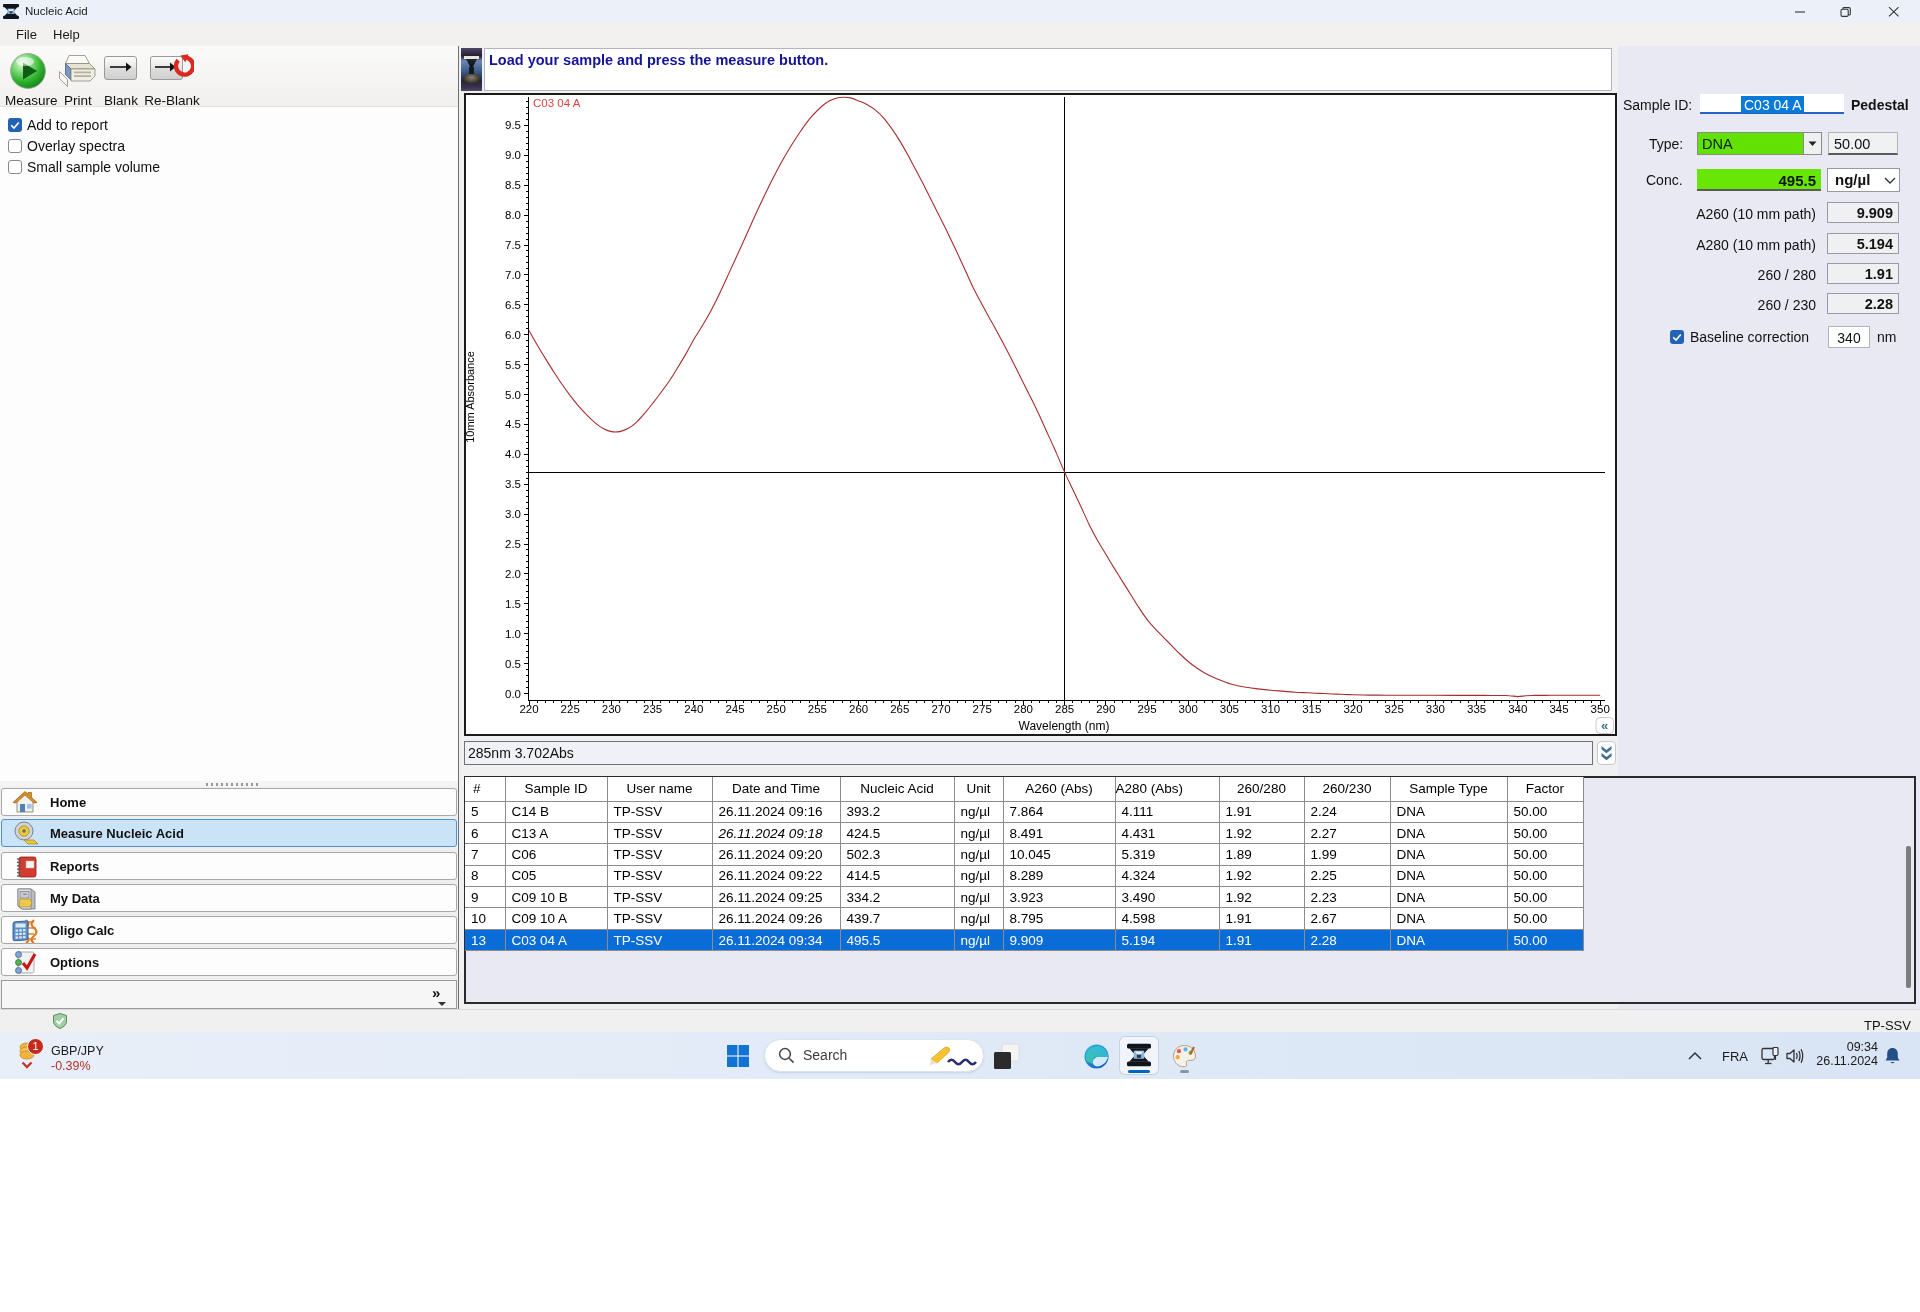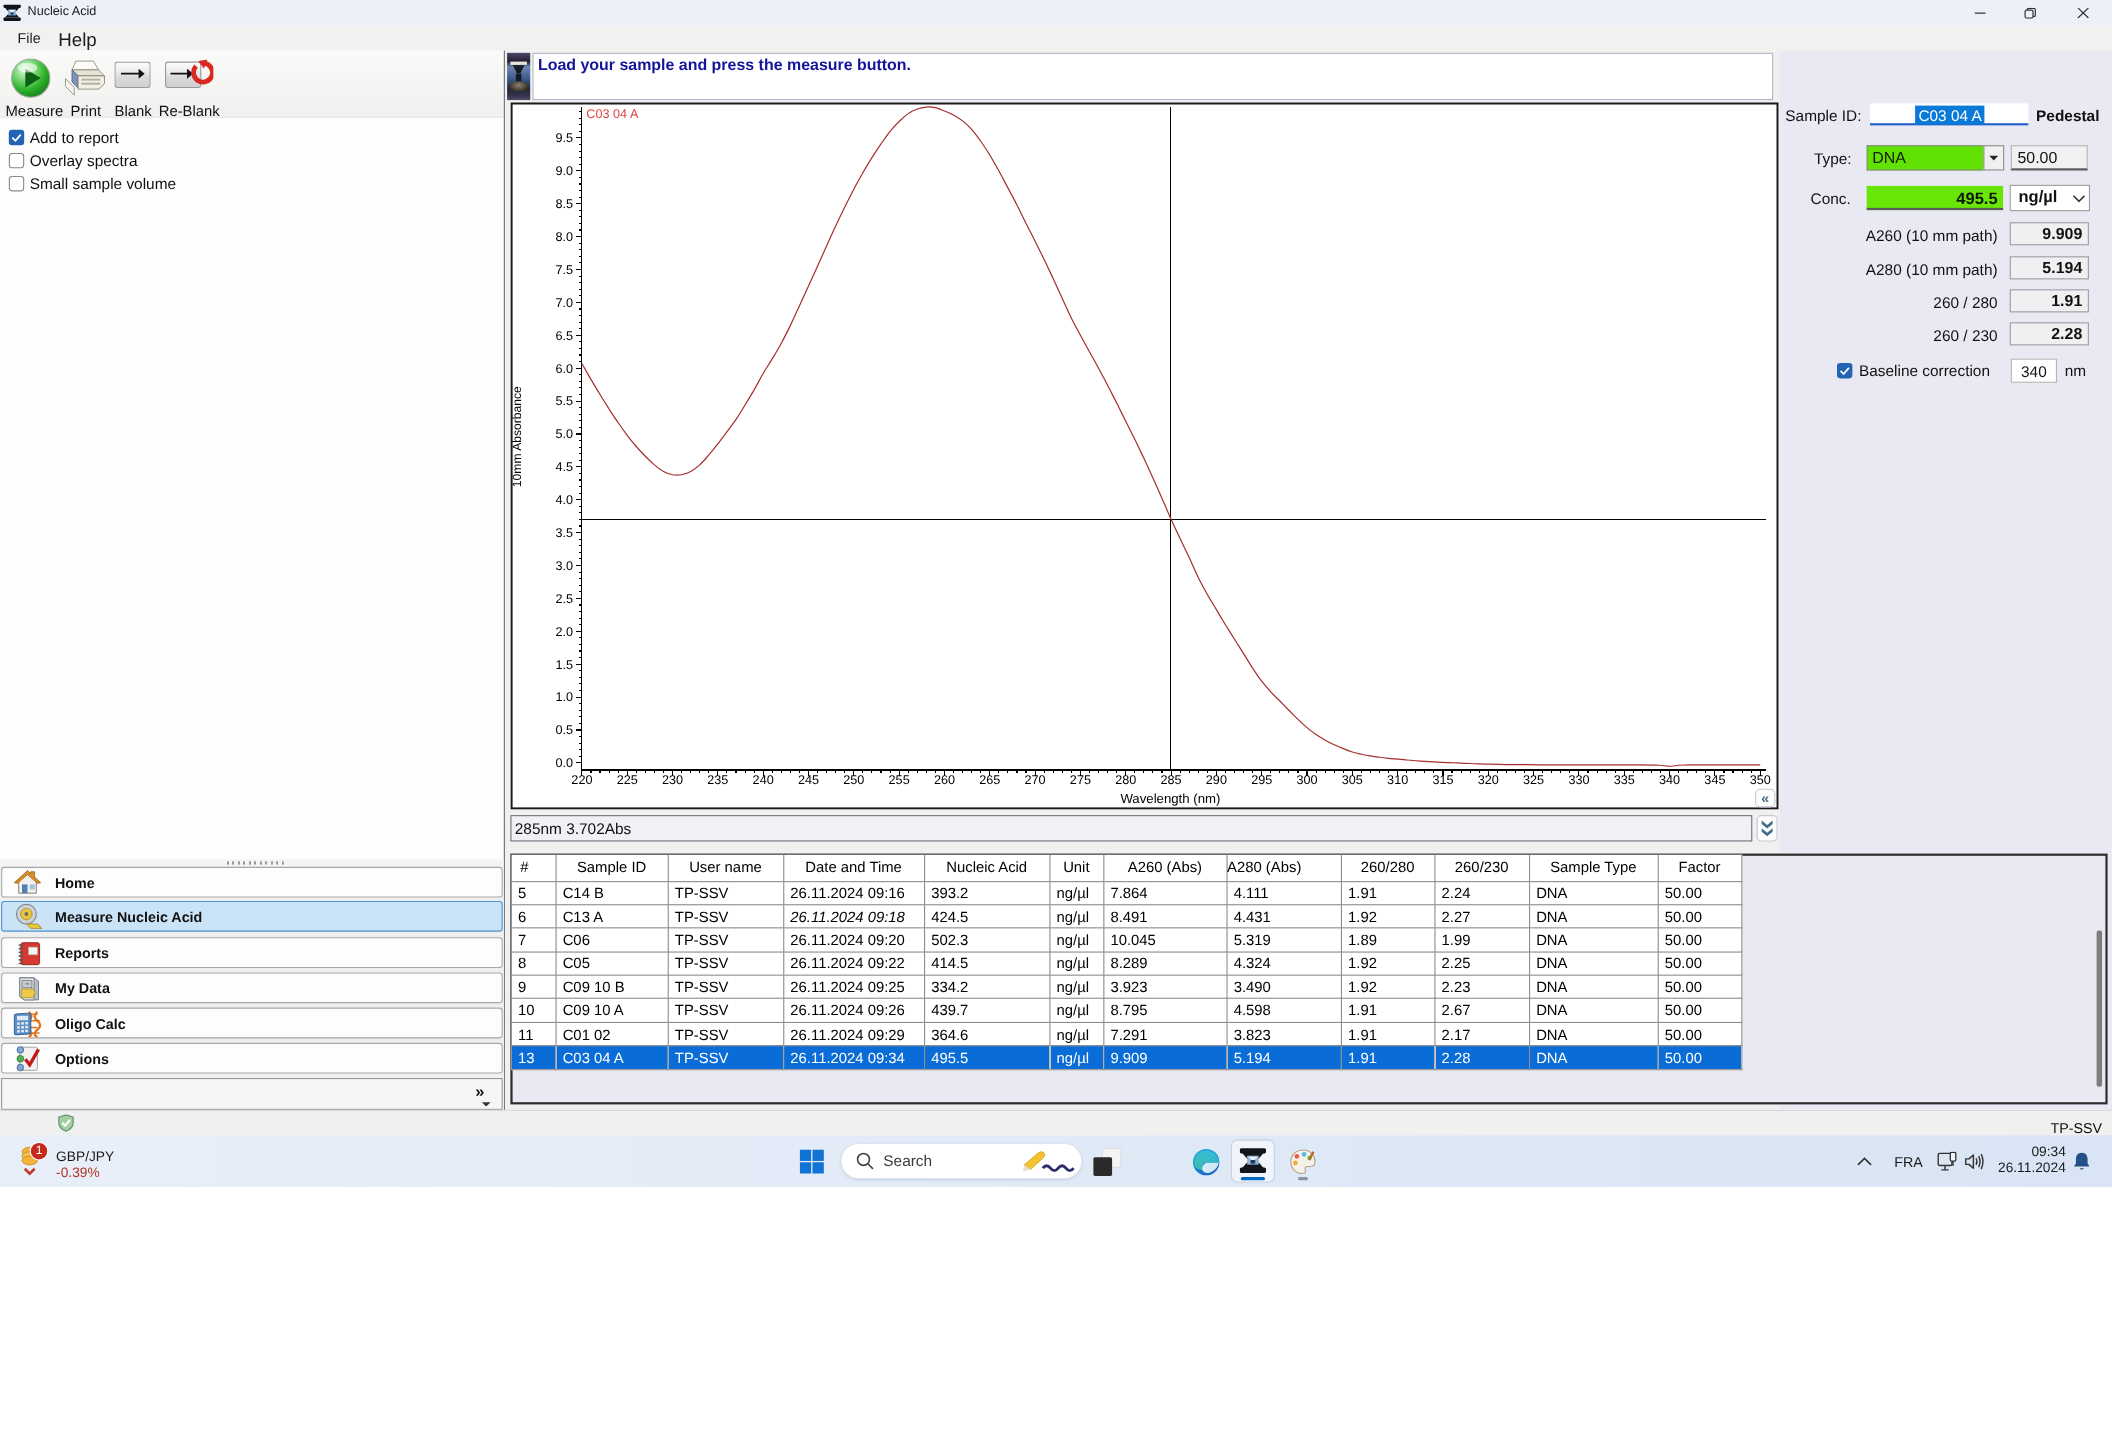--- a/index.html
+++ b/index.html
@@ -27,21 +27,21 @@
     <g stroke="#333" stroke-width="1.1" fill="none">
       <line x1="0" y1="5" x2="10" y2="5"></line>
       <rect x="46" y="2.2" width="7.2" height="7.2" rx="1.4"></rect>
       <path d="M 48 2.2 L 48 1.5 Q 48 0.6 48.9 0.6 L 53.9 0.6 Q 55.3 0.6 55.3 2 L 55.3 7 Q 55.3 7.9 54.4 7.9 L 53.2 7.9" fill="none"></path>
       <path d="M 94 0.2 L 103.6 9.4 M 103.6 0.2 L 94 9.4"></path>
     </g>
   </svg>
 
   <div class="abs" style="left:0;top:23px;width:1920px;height:23px;background:#f2f1ef;"></div>
   <div class="abs" style="left:16px;top:27px;font-size:13px;color:#1b1b1b;">File</div>
-  <div class="abs" style="left:53px;top:27px;font-size:17px;color:#1b1b1b;">Help</div>
+  <div class="abs" style="left:53px;top:27px;font-size:13px;color:#1b1b1b;">Help</div>
 
   <div class="abs" style="left:0;top:46px;width:1920px;height:986px;background:#f0f0f0;"></div>
 
   <div class="abs" style="left:1618px;top:46px;width:302px;height:963px;background:#e9e9f4;"></div>
 
   <div class="abs" style="left:0;top:46px;width:458px;height:963px;background:#fdfdfd;"></div>
 
   <div class="abs" style="left:0;top:46px;width:458px;height:61px;background:linear-gradient(#fafaf9,#f1f0ee);border-bottom:1px solid #e2e1de;"></div>
 
   <div class="abs" style="left:458px;top:46px;width:1px;height:963px;background:#6e6e6e;"></div>
@@ -628,34 +628,20 @@
 <td style="border:1px solid #8c8c8c;border-top:none;border-left:none;padding-left:6px;white-space:nowrap;overflow:hidden;">26.11.2024 09:26</td>
 <td style="border:1px solid #8c8c8c;border-top:none;border-left:none;padding-left:6px;white-space:nowrap;overflow:hidden;">439.7</td>
 <td style="border:1px solid #8c8c8c;border-top:none;border-left:none;padding-left:6px;white-space:nowrap;overflow:hidden;">ng/µl</td>
 <td style="border:1px solid #8c8c8c;border-top:none;border-left:none;padding-left:6px;white-space:nowrap;overflow:hidden;">8.795</td>
 <td style="border:1px solid #8c8c8c;border-top:none;border-left:none;padding-left:6px;white-space:nowrap;overflow:hidden;">4.598</td>
 <td style="border:1px solid #8c8c8c;border-top:none;border-left:none;padding-left:6px;white-space:nowrap;overflow:hidden;">1.91</td>
 <td style="border:1px solid #8c8c8c;border-top:none;border-left:none;padding-left:6px;white-space:nowrap;overflow:hidden;">2.67</td>
 <td style="border:1px solid #8c8c8c;border-top:none;border-left:none;padding-left:6px;white-space:nowrap;overflow:hidden;">DNA</td>
 <td style="border:1px solid #8c8c8c;border-top:none;border-left:none;padding-left:6px;white-space:nowrap;overflow:hidden;">50.00</td>
 </tr>
-<tr style="height:21.4px;">
-<td style="border:1px solid #8c8c8c;border-top:none;border-left:none;padding-left:6px;white-space:nowrap;overflow:hidden;">11</td>
-<td style="border:1px solid #8c8c8c;border-top:none;border-left:none;padding-left:6px;white-space:nowrap;overflow:hidden;">C01 02</td>
-<td style="border:1px solid #8c8c8c;border-top:none;border-left:none;padding-left:6px;white-space:nowrap;overflow:hidden;">TP-SSV</td>
-<td style="border:1px solid #8c8c8c;border-top:none;border-left:none;padding-left:6px;white-space:nowrap;overflow:hidden;">26.11.2024 09:29</td>
-<td style="border:1px solid #8c8c8c;border-top:none;border-left:none;padding-left:6px;white-space:nowrap;overflow:hidden;">364.6</td>
-<td style="border:1px solid #8c8c8c;border-top:none;border-left:none;padding-left:6px;white-space:nowrap;overflow:hidden;">ng/µl</td>
-<td style="border:1px solid #8c8c8c;border-top:none;border-left:none;padding-left:6px;white-space:nowrap;overflow:hidden;">7.291</td>
-<td style="border:1px solid #8c8c8c;border-top:none;border-left:none;padding-left:6px;white-space:nowrap;overflow:hidden;">3.823</td>
-<td style="border:1px solid #8c8c8c;border-top:none;border-left:none;padding-left:6px;white-space:nowrap;overflow:hidden;">1.91</td>
-<td style="border:1px solid #8c8c8c;border-top:none;border-left:none;padding-left:6px;white-space:nowrap;overflow:hidden;">2.17</td>
-<td style="border:1px solid #8c8c8c;border-top:none;border-left:none;padding-left:6px;white-space:nowrap;overflow:hidden;">DNA</td>
-<td style="border:1px solid #8c8c8c;border-top:none;border-left:none;padding-left:6px;white-space:nowrap;overflow:hidden;">50.00</td>
-</tr>
 <tr style="height:21.4px;background:#0a6cd6;color:#fff;">
 <td style="border:1px solid #8c8c8c;border-top:none;border-left:none;padding-left:6px;white-space:nowrap;overflow:hidden;">13</td>
 <td style="border:1px solid #8c8c8c;border-top:none;border-left:none;padding-left:6px;white-space:nowrap;overflow:hidden;">C03 04 A</td>
 <td style="border:1px solid #8c8c8c;border-top:none;border-left:none;padding-left:6px;white-space:nowrap;overflow:hidden;">TP-SSV</td>
 <td style="border:1px solid #8c8c8c;border-top:none;border-left:none;padding-left:6px;white-space:nowrap;overflow:hidden;">26.11.2024 09:34</td>
 <td style="border:1px solid #8c8c8c;border-top:none;border-left:none;padding-left:6px;white-space:nowrap;overflow:hidden;">495.5</td>
 <td style="border:1px solid #8c8c8c;border-top:none;border-left:none;padding-left:6px;white-space:nowrap;overflow:hidden;">ng/µl</td>
 <td style="border:1px solid #8c8c8c;border-top:none;border-left:none;padding-left:6px;white-space:nowrap;overflow:hidden;">9.909</td>
 <td style="border:1px solid #8c8c8c;border-top:none;border-left:none;padding-left:6px;white-space:nowrap;overflow:hidden;">5.194</td>
 <td style="border:1px solid #8c8c8c;border-top:none;border-left:none;padding-left:6px;white-space:nowrap;overflow:hidden;">1.91</td>

